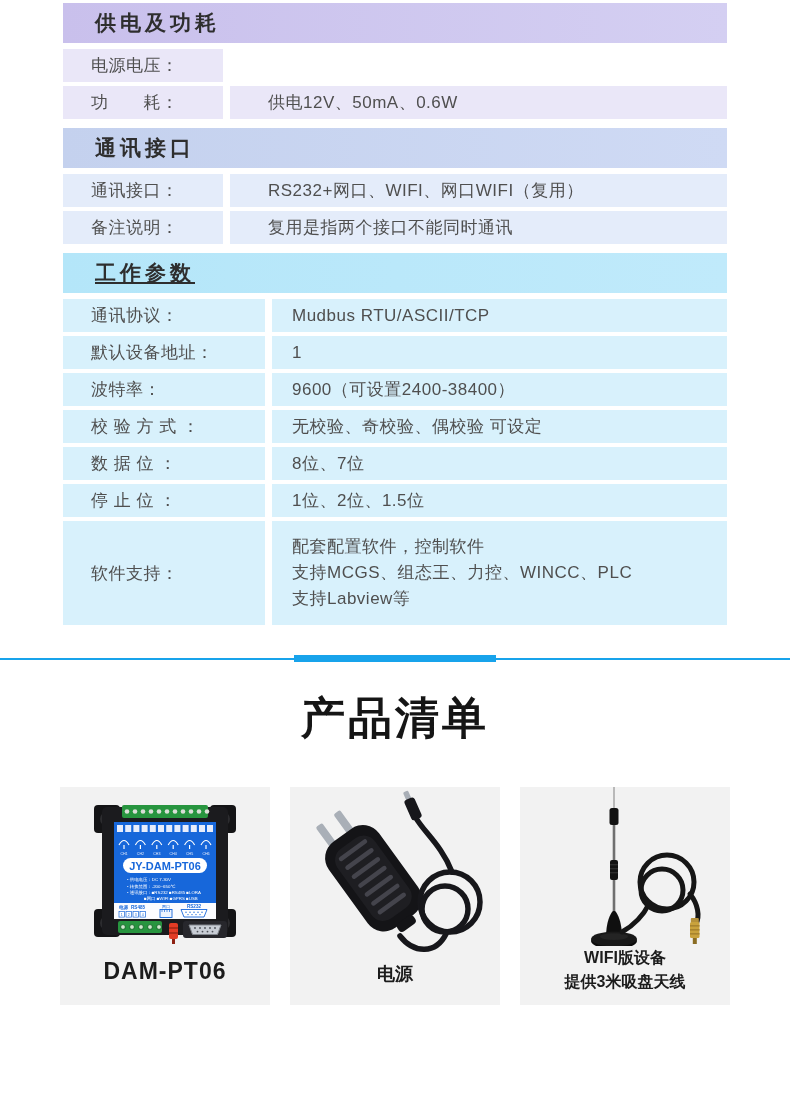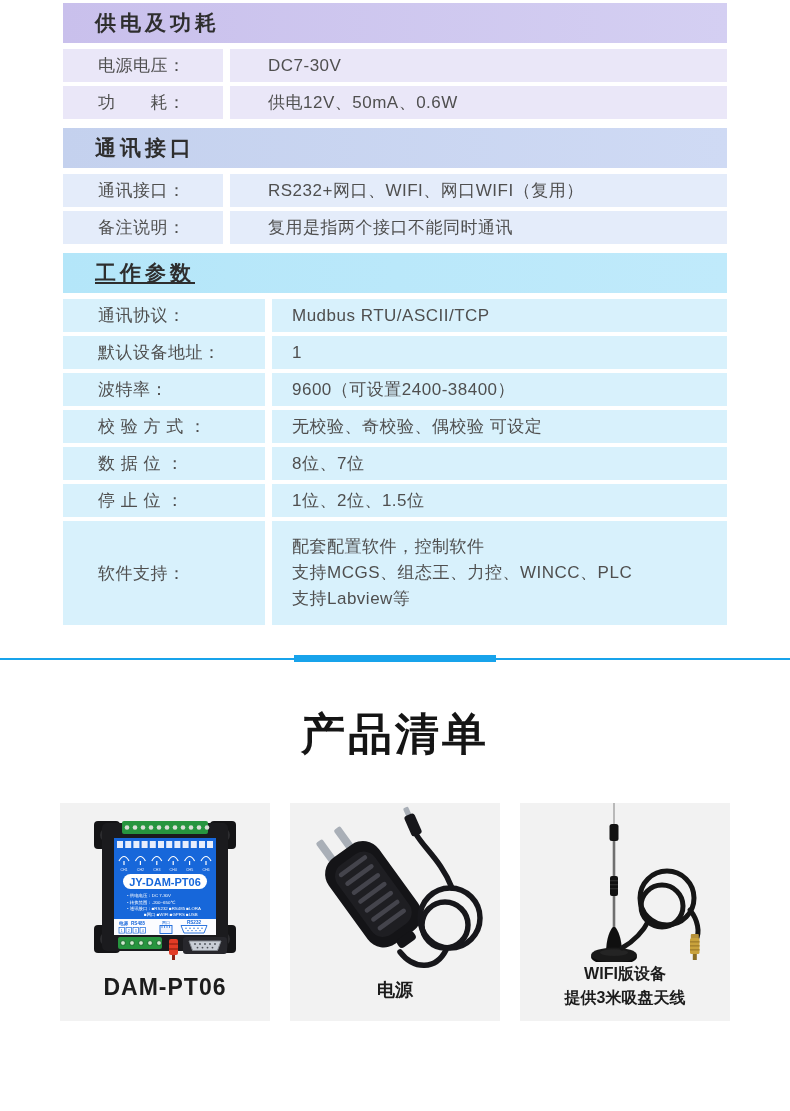--- a/index.html
+++ b/index.html
@@ -25,35 +25,35 @@
   .sec-header{
     height:40px;display:flex;align-items:center;padding-left:32px;
     font-size:21px;font-weight:600;letter-spacing:4px;color:var(--header-text);
     margin-bottom:6px;
   }
   .theme-purple .sec-header{background:linear-gradient(90deg,var(--purple-header),#d4cff2);}
   .theme-blue   .sec-header{background:linear-gradient(90deg,var(--blue-header),#cfdaf4);}
   .theme-cyan   .sec-header{background:linear-gradient(90deg,var(--cyan-header),#c0eafb);text-decoration:underline;}
   .sec-row{display:flex;gap:7px;margin-bottom:4px;}
   .cell{display:flex;align-items:center;min-height:33px;font-size:17px;letter-spacing:0.5px;color:var(--text);}
-  .cell.label{flex:0 0 160px;padding-left:35px;}
+  .cell.label{flex:0 0 160px;padding-left:28px;}
   .wide .cell.label{flex:0 0 202px;}
   .cell.value{flex:1;padding-left:38px;padding-right:8px;}
   .wide .cell.value{padding-left:20px;}
   .theme-purple .cell{background:var(--purple-row);}
   .theme-blue   .cell{background:var(--blue-row);}
   .theme-cyan   .cell{background:var(--cyan-row);}
   .sec-row.tall .cell{min-height:104px;}
   .sec-row.tall .cell.value{display:block;padding-top:13px;padding-bottom:13px;}
   .vline{line-height:26px;}
   .divider{position:relative;height:7px;margin-top:30px;}
   .divider .thin{position:absolute;left:0;right:0;top:2.5px;height:2px;background:var(--divider);}
   .divider .thick{position:absolute;left:50%;transform:translateX(-50%);top:0;width:202px;height:7px;background:var(--divider);}
   .title{
-    margin-top:46px;text-align:center;font-size:44px;font-weight:700;
+    margin-top:30px;text-align:center;font-size:44px;font-weight:700;
     letter-spacing:3px;color:var(--title-text);line-height:1.2;
   }
   .cards{display:flex;justify-content:center;gap:20px;margin-top:42px;}
   .card{
     width:210px;height:218px;background:var(--card-bg);
     display:flex;flex-direction:column;align-items:center;
   }
   .photo{flex:1;display:flex;align-items:center;justify-content:center;overflow:hidden;}
   .caption{padding-bottom:12px;text-align:center;color:#1c1c1c;font-weight:700;font-size:16px;line-height:1.45;}
   .card:nth-child(1) .caption{font-size:23px;letter-spacing:1px;padding-bottom:16px;}
@@ -66,21 +66,20 @@
 <div class="page">
 
   <main class="spec">
     <div id="sections">
         <section class="spec-section theme-purple">
           <div class="sec-header">
             <span class="sec-title">供电及功耗</span>
           </div>
           <div class="sec-row">
             <div class="cell label">电源电压：</div>
-            <div class="cell value">DC7-30V</div>
           </div>
           <div class="sec-row">
             <div class="cell label">功　　耗：</div>
             <div class="cell value">供电12V、50mA、0.6W</div>
           </div>
         </section>
         <section class="spec-section theme-blue">
           <div class="sec-header">
             <span class="sec-title">通讯接口</span>
           </div>

